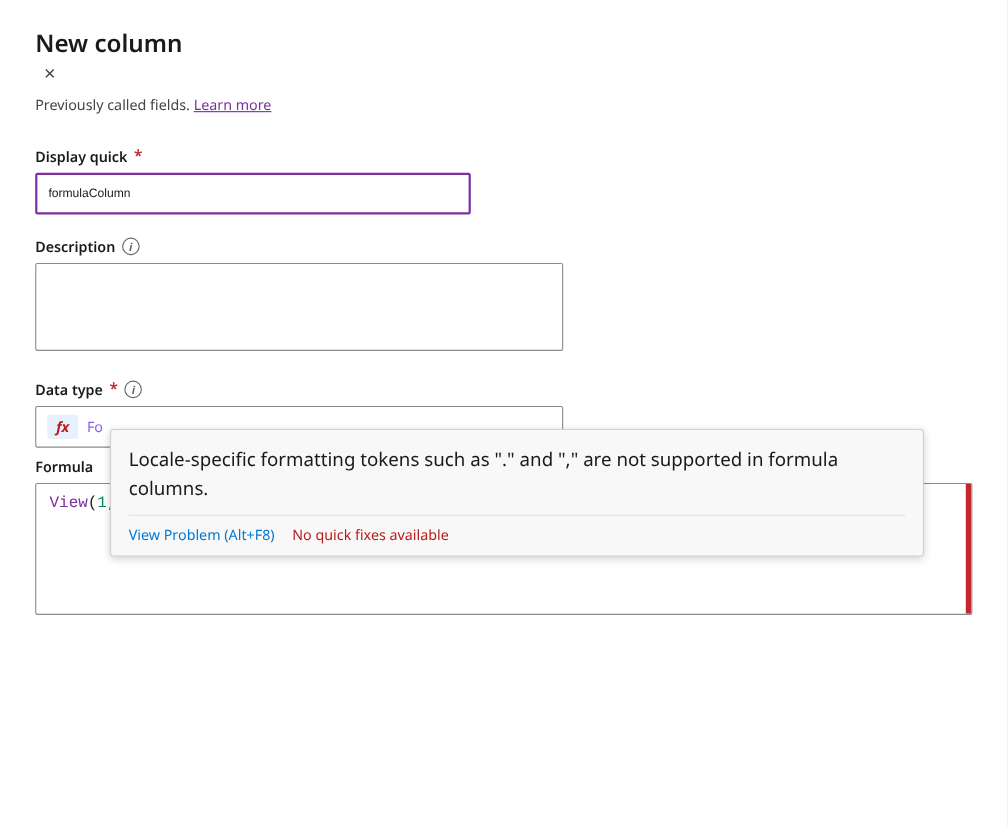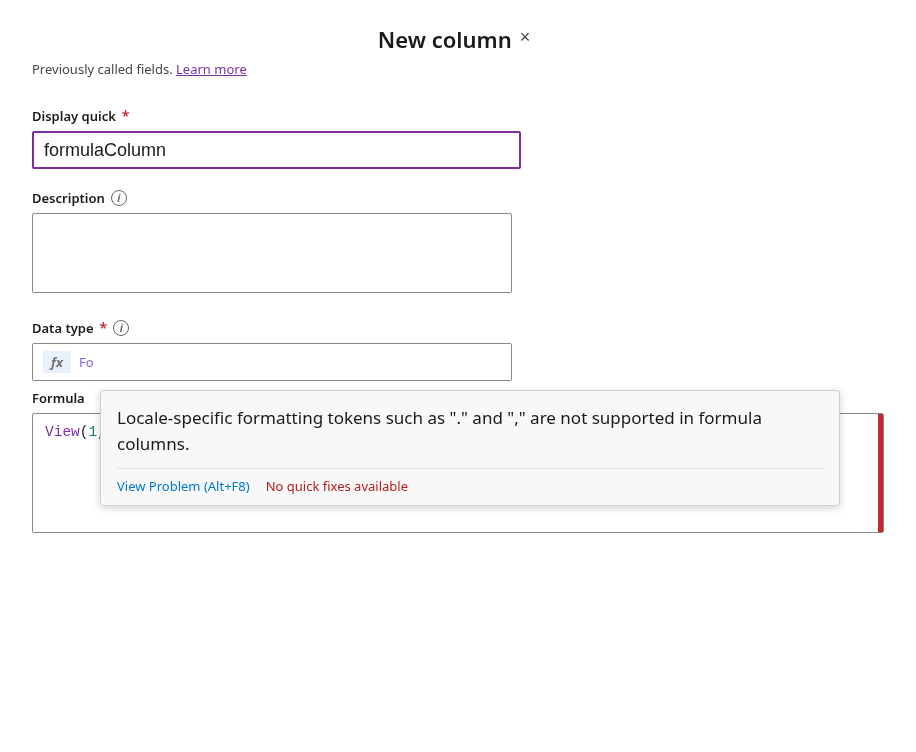--- a/index.html
+++ b/index.html
@@ -24,20 +24,21 @@
       position: relative;
       padding: 24px 32px 32px 32px;
       box-shadow: 0 2px 12px rgba(0,0,0,0.15);
     }
 
     .dialog-header {
       display: flex;
       justify-content: center;
       align-items: flex-start;
       margin-bottom: 6px;
+      flex-direction: column;
     }
 
     .dialog-title {
       font-size: 22px;
       font-weight: 600;
       color: #1a1a1a;
     }
 
     .close-btn {
       background: none;
@@ -89,26 +90,26 @@
       border: 1.5px solid #666;
       border-radius: 50%;
       font-size: 10px;
       color: #666;
       cursor: pointer;
       font-style: italic;
       font-weight: bold;
     }
 
     .text-input {
-      width: 489px;
+      width: 396px;
       height: 38px;
       border: 2px solid #7b2fa0;
       border-radius: 2px;
       padding: 6px 10px;
-      font-size: 18px;
+      font-size: 11px;
       color: #1a1a1a;
       outline: none;
     }
 
     .text-area {
       width: 480px;
       height: 80px;
       border: 1.5px solid #8a8a8a;
       border-radius: 2px;
       padding: 6px 10px;
@@ -137,21 +138,21 @@
       cursor: pointer;
     }
 
     .data-type-fx {
       display: inline-flex;
       align-items: center;
       justify-content: center;
       width: 28px;
       height: 22px;
       background: #e8f0fe;
-      color: #737373;
+      color: #b91c1c;
       font-style: italic;
       font-weight: bold;
       font-size: 13px;
       margin-right: 8px;
       border-radius: 2px;
     }
 
     .data-type-text {
       font-size: 13px;
       color: #8b5cf6;

